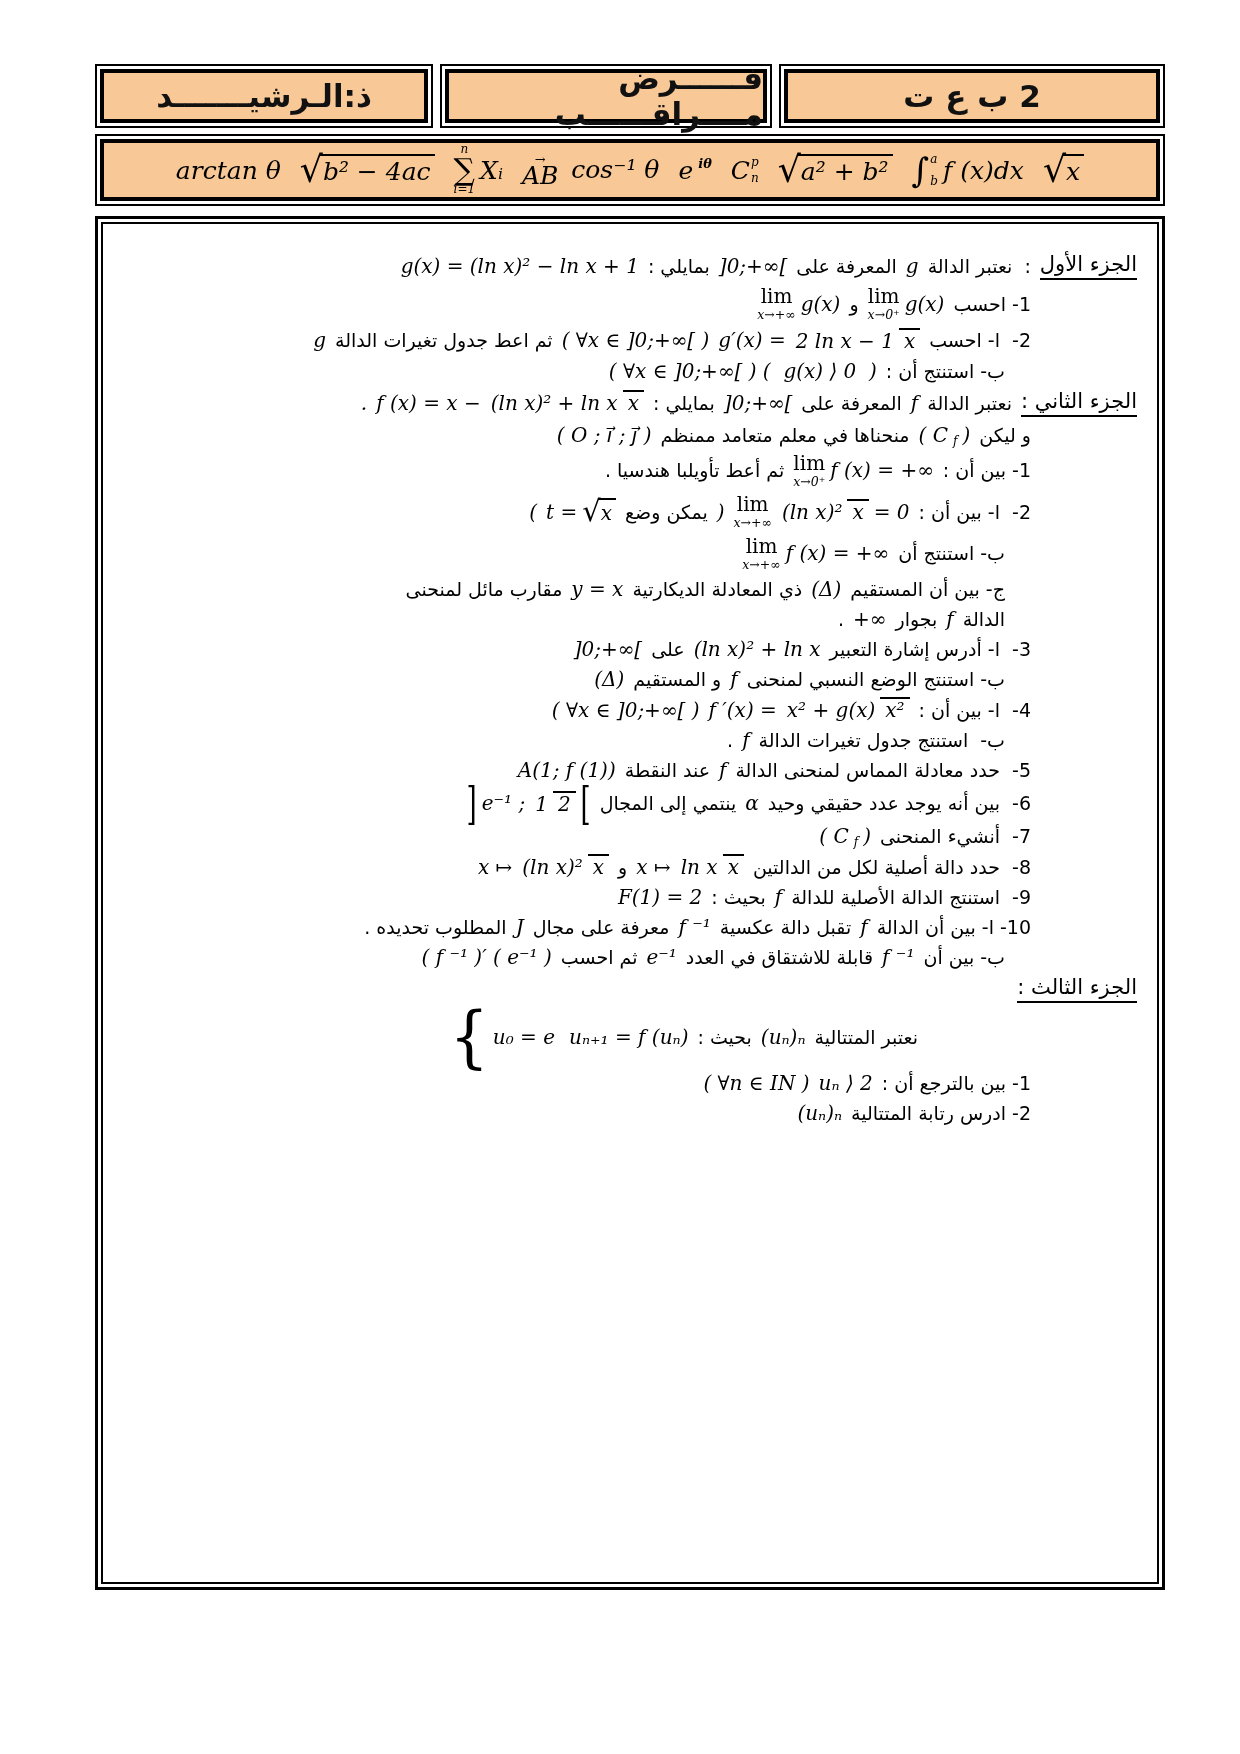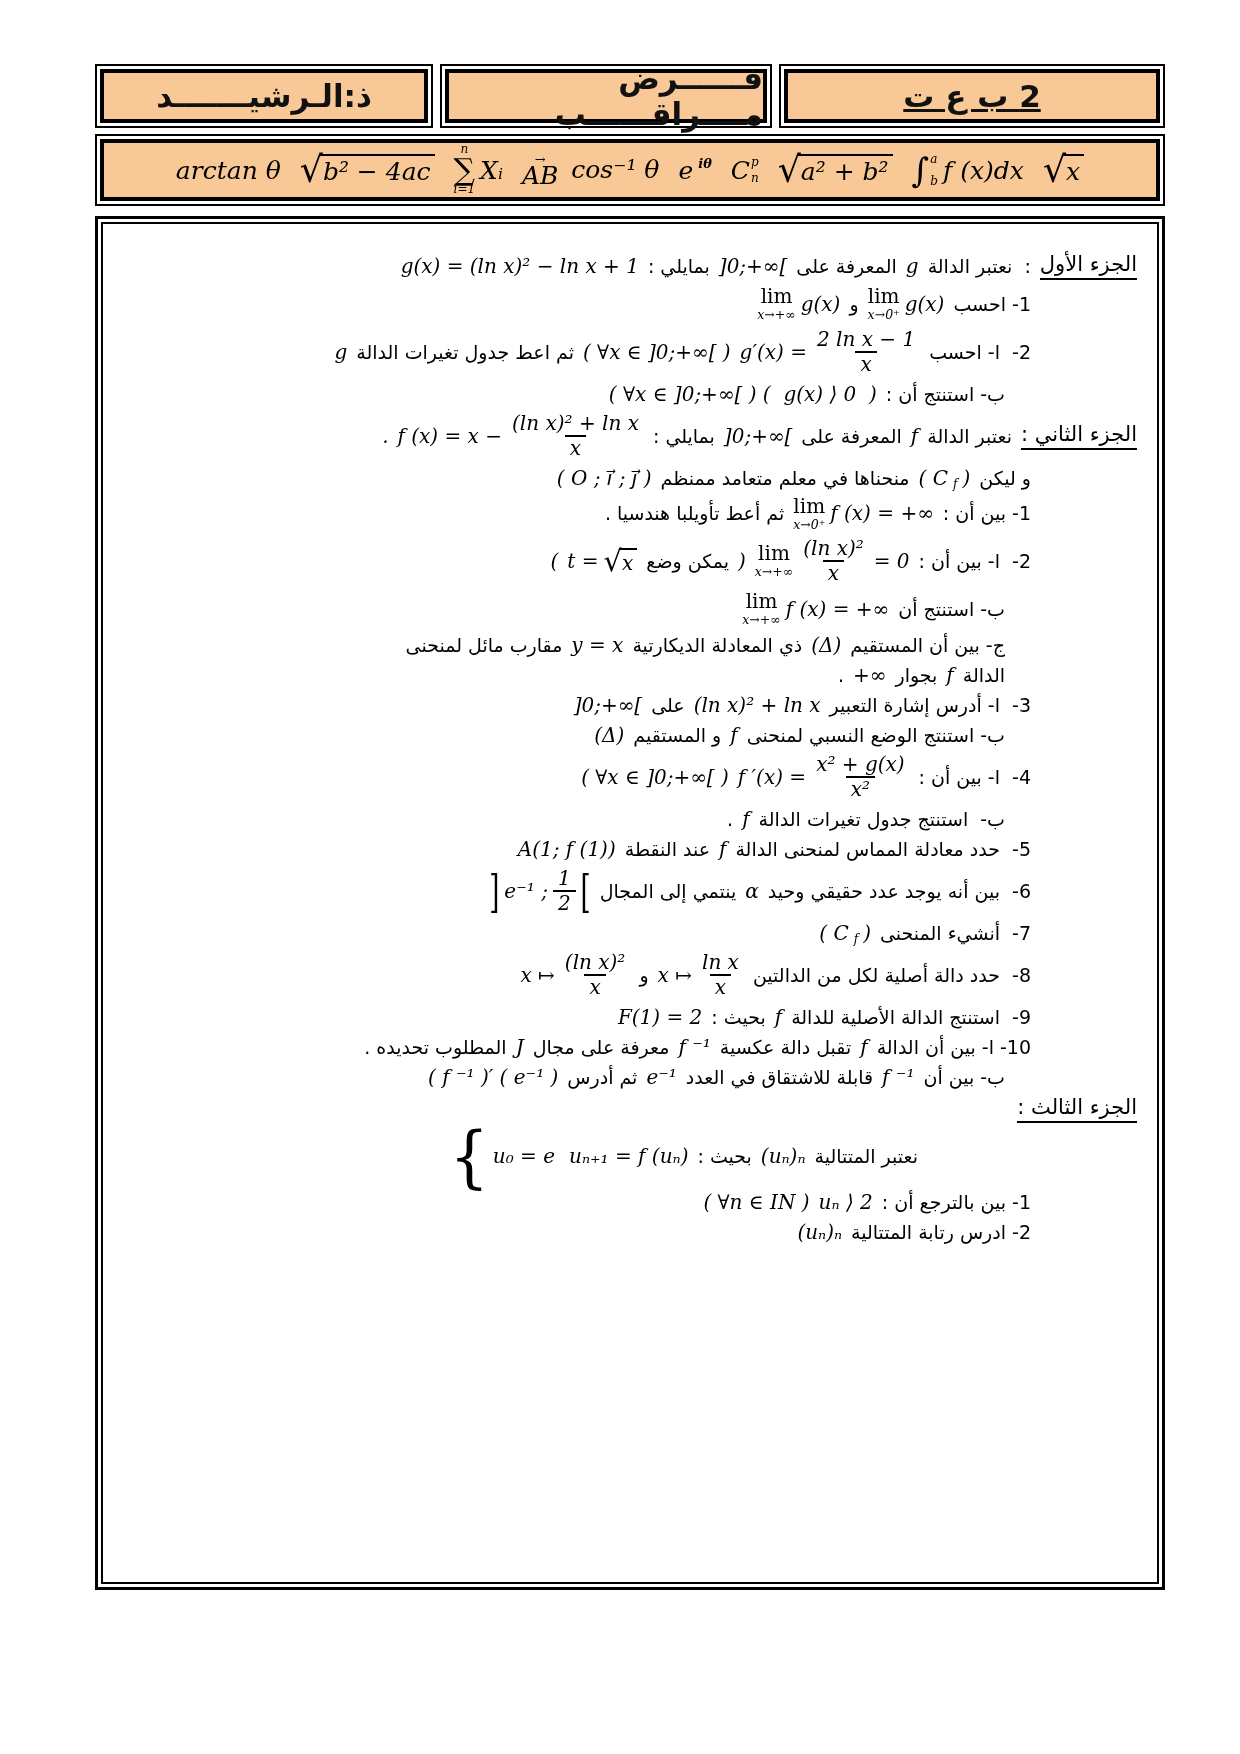--- a/index.html
+++ b/index.html
@@ -26,21 +26,21 @@
   
   .line{display:flex;direction:rtl;align-items:center;gap:9px;margin:6px 0;font-size:20px;color:#000;}
   .ind0{padding-right:6px;} .ind1{padding-right:112px;} .ind2{padding-right:138px;} .ind3{padding-right:225px;}
   .ar{font-family:"DejaVu Sans",sans-serif;font-weight:400;font-size:19px;white-space:pre;}
   .underl{border-bottom:2.5px solid #000;padding-bottom:2px;font-size:21px;}
   .mt{font-family:"DejaVu Serif","DejaVu Sans",serif;font-style:italic;direction:ltr;
       unicode-bidi:isolate;white-space:pre;}
   .rm{font-style:normal;}
   .run{display:inline-flex;direction:ltr;align-items:center;gap:5px;}
 
-  .frac{display:inline-flex;direction:ltr;flex-direction:column;align-items:center;line-height:1.15;}
+  .frac{display:inline-flex;direction:ltr;flex-direction:row;align-items:flex-end;line-height:1.15;}
   .num{padding:0 5px;} .den{border-top:2px solid #000;padding:0 5px;}
 
   .lim{display:inline-flex;direction:ltr;flex-direction:column;align-items:center;line-height:1;}
   .limsub{font-size:12.5px;margin-top:3px;}
 
   .sqrtw{display:inline-flex;direction:ltr;align-items:center;}
   .radsign{font-size:1.45em;line-height:1;margin-right:-3px;}
   .radicand{border-top:2px solid #000;padding:1px 4px 0 3px;}
 
   .vecw{display:inline-flex;direction:ltr;flex-direction:column;align-items:center;line-height:.85;}
@@ -71,21 +71,21 @@
   <div class="doc">
 
     <div class="header-row">
       <div class="hcell hc-teacher">
         <div class="hcell-in" style="background: rgb(248, 201, 150);">ذ:الـرشيـــــــد</div>
       </div>
       <div class="hcell hc-title">
         <div class="hcell-in" style="background: rgb(248, 201, 150);">فــــــرض مــــراقــــــب</div>
       </div>
       <div class="hcell hc-grade">
-        <div class="hcell-in" style="background: rgb(248, 201, 150); text-decoration: underline;">2 ب ع ت</div>
+        <div class="hcell-in" style="background: rgb(248, 201, 150);">2 ب ع ت</div>
       </div>
     </div>
 
     <div class="strip">
       <div class="strip-in" id="formula-line" style="background: rgb(248, 201, 150);">
           <span class="mt">arctan θ</span>
           <span class="sqrtw">
             <span class="mt rm radsign">√</span>
             <span class="mt radicand">b² − 4ac</span>
           </span>
@@ -354,21 +354,21 @@
             <span class="mt">f ⁻¹</span>
             <span class="ar">معرفة على مجال</span>
             <span class="mt">J</span>
             <span class="ar">المطلوب تحديده .</span>
           </div>
           <div class="line ind2">
             <span class="ar">ب- بين أن</span>
             <span class="mt">f ⁻¹</span>
             <span class="ar">قابلة للاشتقاق في العدد</span>
             <span class="mt">e⁻¹</span>
-            <span class="ar">ثم أدرس</span>
+            <span class="ar">ثم احسب</span>
             <span class="mt">( f ⁻¹ )′ ( e⁻¹ )</span>
           </div>
           <div class="line ind0">
             <span class="ar underl">الجزء الثالث :</span>
           </div>
           <div class="line ind3">
             <span class="ar">نعتبر المتتالية</span>
             <span class="mt">(uₙ)ₙ</span>
             <span class="ar">بحيث :</span>
             <span class="casesw">

